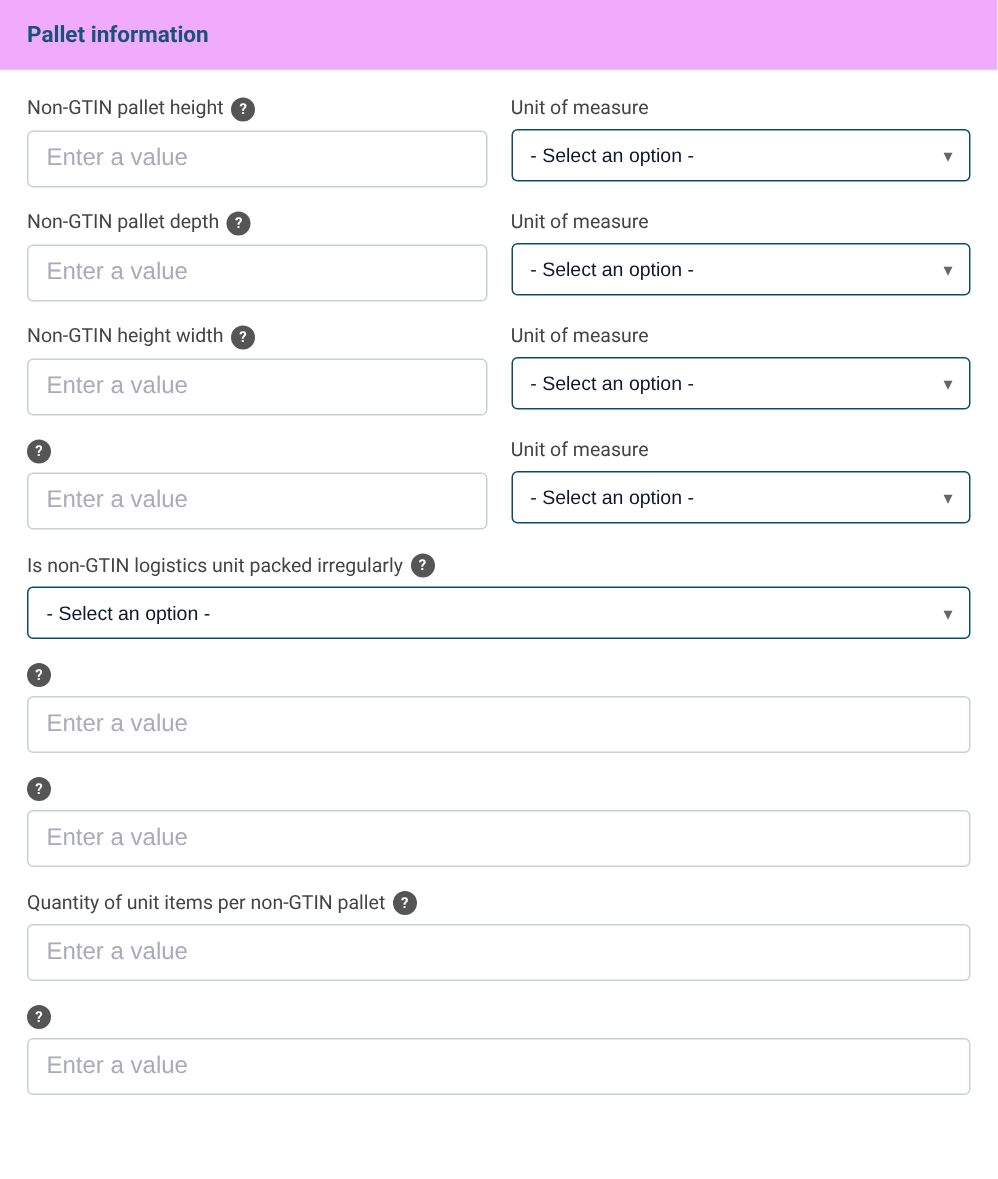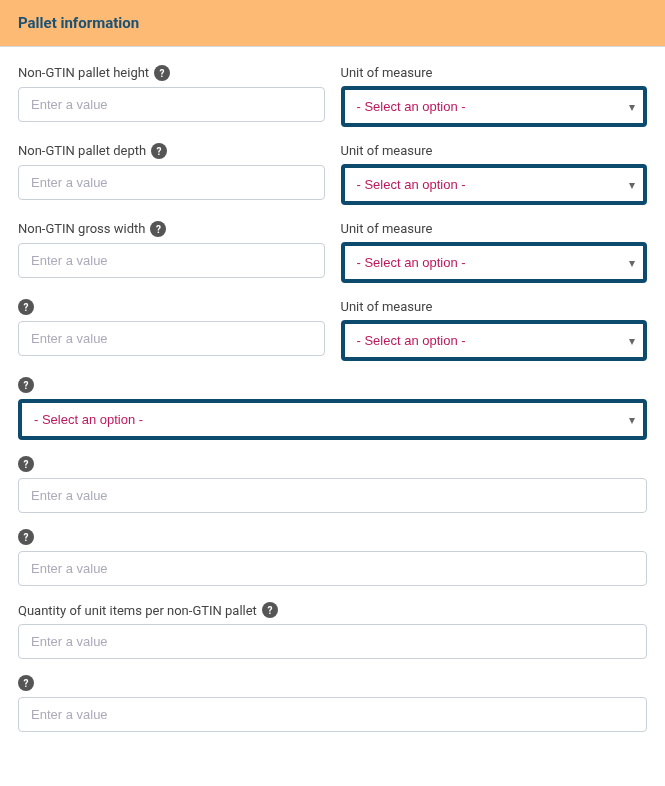--- a/index.html
+++ b/index.html
@@ -10,21 +10,21 @@
 
     body {
       font-family: -apple-system, BlinkMacSystemFont, 'Segoe UI', Roboto, Arial, sans-serif;
       background: #fff;
       color: #333;
       font-size: 14px;
       width: 665px;
     }
 
     .page-header {
-      background: #fdba74;
+      background: #f0abfc;
       padding: 14px 18px;
       border-bottom: 1px solid #d0d8e0;
     }
 
     .page-header h2 {
       font-size: 15px;
       font-weight: 700;
       color: #1a5276;
     }
 
@@ -70,45 +70,45 @@
       font-size: 10px;
       font-weight: bold;
       cursor: pointer;
       flex-shrink: 0;
     }
 
     input[type="text"] {
       border: 1px solid #c8d0d8;
       border-radius: 4px;
       padding: 9px 12px;
-      font-size: 13px;
+      font-size: 16px;
       color: #999;
       background: #fff;
       outline: none;
       width: 100%;
     }
 
     input[type="text"]::placeholder {
       color: #aab;
     }
 
     .select-wrapper {
       position: relative;
       width: 100%;
     }
 
     .select-wrapper select {
       appearance: none;
       -webkit-appearance: none;
       width: 100%;
-      border: 4px solid #0c4a6e;
+      border: 1px solid #0c4a6e;
       border-radius: 4px;
       padding: 9px 36px 9px 12px;
       font-size: 13px;
-      color: #be185d;
+      color: #0f172a;
       background: #fff;
       cursor: pointer;
       outline: none;
     }
 
     .select-chevron {
       position: absolute;
       right: 12px;
       top: 50%;
       transform: translateY(-50%);
@@ -173,56 +173,57 @@
           <option>- Select an option -</option>
         </select>
         <span class="select-chevron">▾</span>
       </div>
     </div>
   </div>
 
   <div class="form-row">
     <div class="form-group half">
       <label>
-        <span>Non-GTIN gross width</span>
-        <span class="help-icon">?</span>
-      </label>
-      <input type="text" placeholder="Enter a value" style="">
-    </div>
-    <div class="form-group half">
-      <label>Unit of measure</label>
-      <div class="select-wrapper">
-        <select>
-          <option>- Select an option -</option>
-        </select>
-        <span class="select-chevron">▾</span>
-      </div>
-    </div>
-  </div>
-
-  <div class="form-row">
-    <div class="form-group half">
-      <label>
-        <span class="help-icon">?</span>
-      </label>
-      <input type="text" placeholder="Enter a value" style="">
-    </div>
-    <div class="form-group half">
-      <label>Unit of measure</label>
-      <div class="select-wrapper">
-        <select>
-          <option>- Select an option -</option>
-        </select>
-        <span class="select-chevron">▾</span>
-      </div>
-    </div>
-  </div>
-
-  <div class="single-row">
-    <label>
+        <span>Non-GTIN height width</span>
+        <span class="help-icon">?</span>
+      </label>
+      <input type="text" placeholder="Enter a value" style="">
+    </div>
+    <div class="form-group half">
+      <label>Unit of measure</label>
+      <div class="select-wrapper">
+        <select>
+          <option>- Select an option -</option>
+        </select>
+        <span class="select-chevron">▾</span>
+      </div>
+    </div>
+  </div>
+
+  <div class="form-row">
+    <div class="form-group half">
+      <label>
+        <span class="help-icon">?</span>
+      </label>
+      <input type="text" placeholder="Enter a value" style="">
+    </div>
+    <div class="form-group half">
+      <label>Unit of measure</label>
+      <div class="select-wrapper">
+        <select>
+          <option>- Select an option -</option>
+        </select>
+        <span class="select-chevron">▾</span>
+      </div>
+    </div>
+  </div>
+
+  <div class="single-row">
+    <label>
+      <span>Is non-GTIN logistics unit packed irregularly</span>
       <span class="help-icon">?</span>
     </label>
     <div class="select-wrapper">
       <select>
         <option>- Select an option -</option>
       </select>
       <span class="select-chevron">▾</span>
     </div>
   </div>
 

